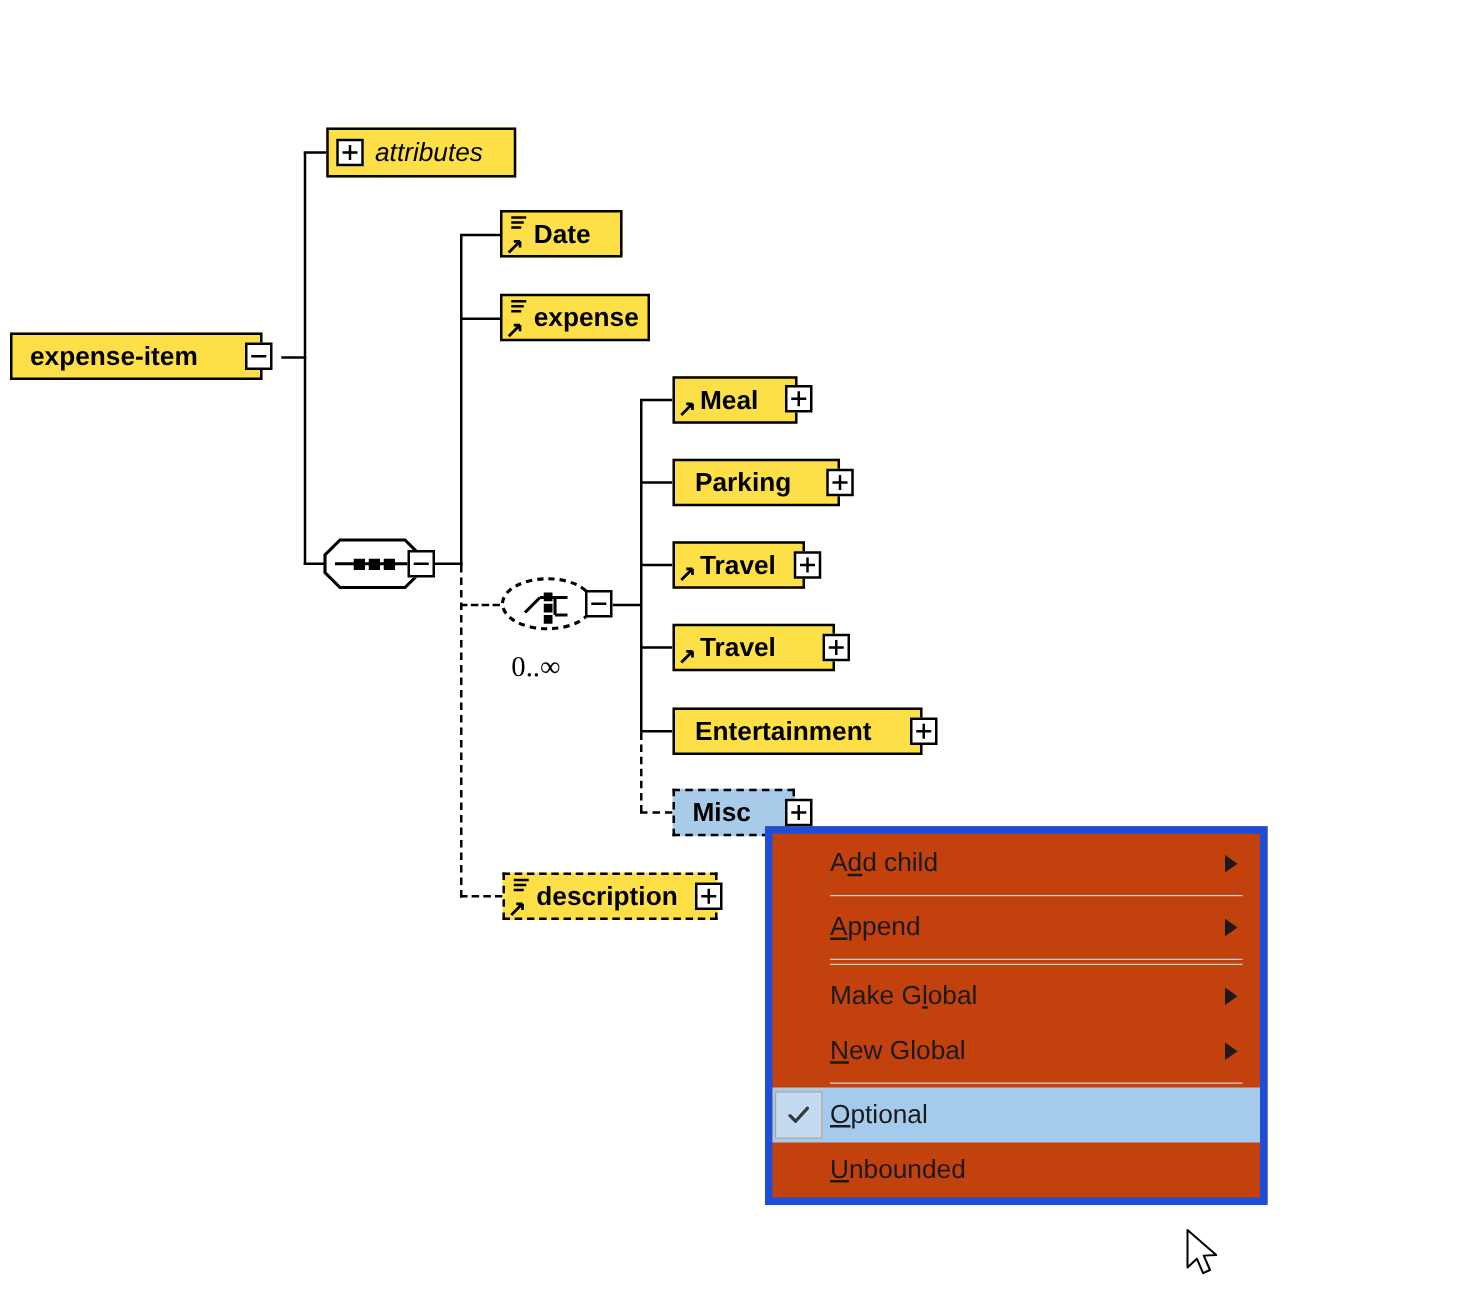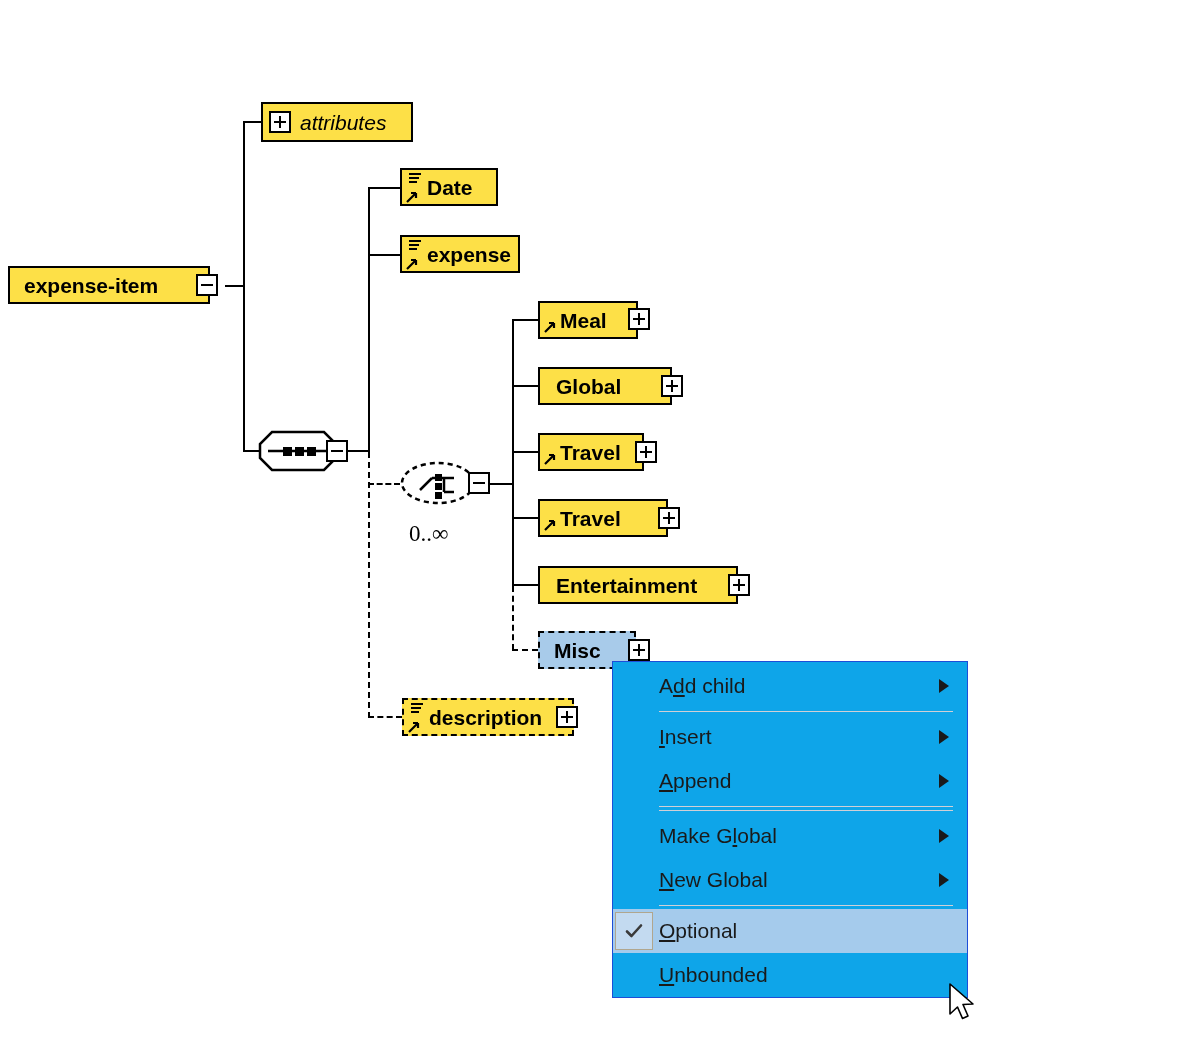--- a/index.html
+++ b/index.html
@@ -151,23 +151,23 @@
     color: #000;
     font-family: "Liberation Serif", serif;
     white-space: nowrap;
   }
 
   
   #context-menu {
     position: absolute;
     left: 612px;
     top: 661px;
-    width: 356px;
-    background: #0ea5e9;
-    border: 1px solid #1d4ed8;
+    width: 402px;
+    background: #c2410c;
+    border: 6px solid #1d4ed8;
     box-sizing: border-box;
     z-index: 50;
     padding: 2px 0 0 0;
     font-family: "Liberation Sans", sans-serif;
   }
   .menu-item {
     position: relative;
     height: 44px;
     display: flex;
     align-items: center;
@@ -341,21 +341,21 @@
     </span>
     <span class="node-label" style="padding-left:3px;">Meal</span>
   </div>
   <div class="expander" style="left:628px; top:308px;">
     <span class="h"></span>
       <span class="v"></span>
   </div>
 
   <div class="shadow" style="left:546px; top:377px; width:140px; height:34px;"></div>
   <div class="node" style="left:538px; top:367px; width:134px; height:38px;">
-    <span class="node-label" style="padding-left:16px;">Global</span>
+    <span class="node-label" style="padding-left:16px;">Parking</span>
   </div>
   <div class="expander" style="left:661px; top:375px;">
     <span class="h"></span>
       <span class="v"></span>
   </div>
 
   <div class="shadow" style="left:546px; top:443px; width:112px; height:34px;"></div>
   <div class="node" style="left:538px; top:433px; width:106px; height:38px;">
     <span class="arrow-icon" style="margin-left:3px; align-self:flex-end; margin-bottom:3px;">
       <svg width="14" height="14" viewBox="0 0 14 14">
@@ -424,24 +424,20 @@
 
 </div>
 
 <div id="context-menu">
     <div class="menu-item">
       <span class="label">A<u>d</u>d child</span>
       <span class="submenu-arrow"></span>
     </div>
     <div class="menu-sep"></div>
     <div class="menu-item">
-      <span class="label"><u>I</u>nsert</span>
-      <span class="submenu-arrow"></span>
-    </div>
-    <div class="menu-item">
       <span class="label"><u>A</u>ppend</span>
       <span class="submenu-arrow"></span>
     </div>
     <div class="menu-sep"></div>
     <div class="menu-sep"></div>
     <div class="menu-item">
       <span class="label">Make G<u>l</u>obal</span>
       <span class="submenu-arrow"></span>
     </div>
     <div class="menu-item">

